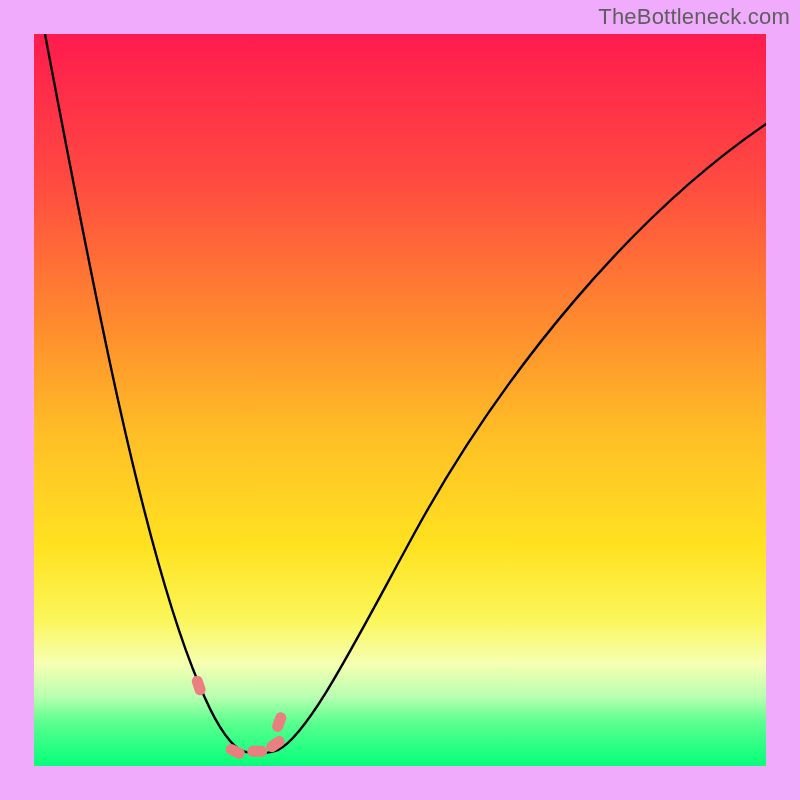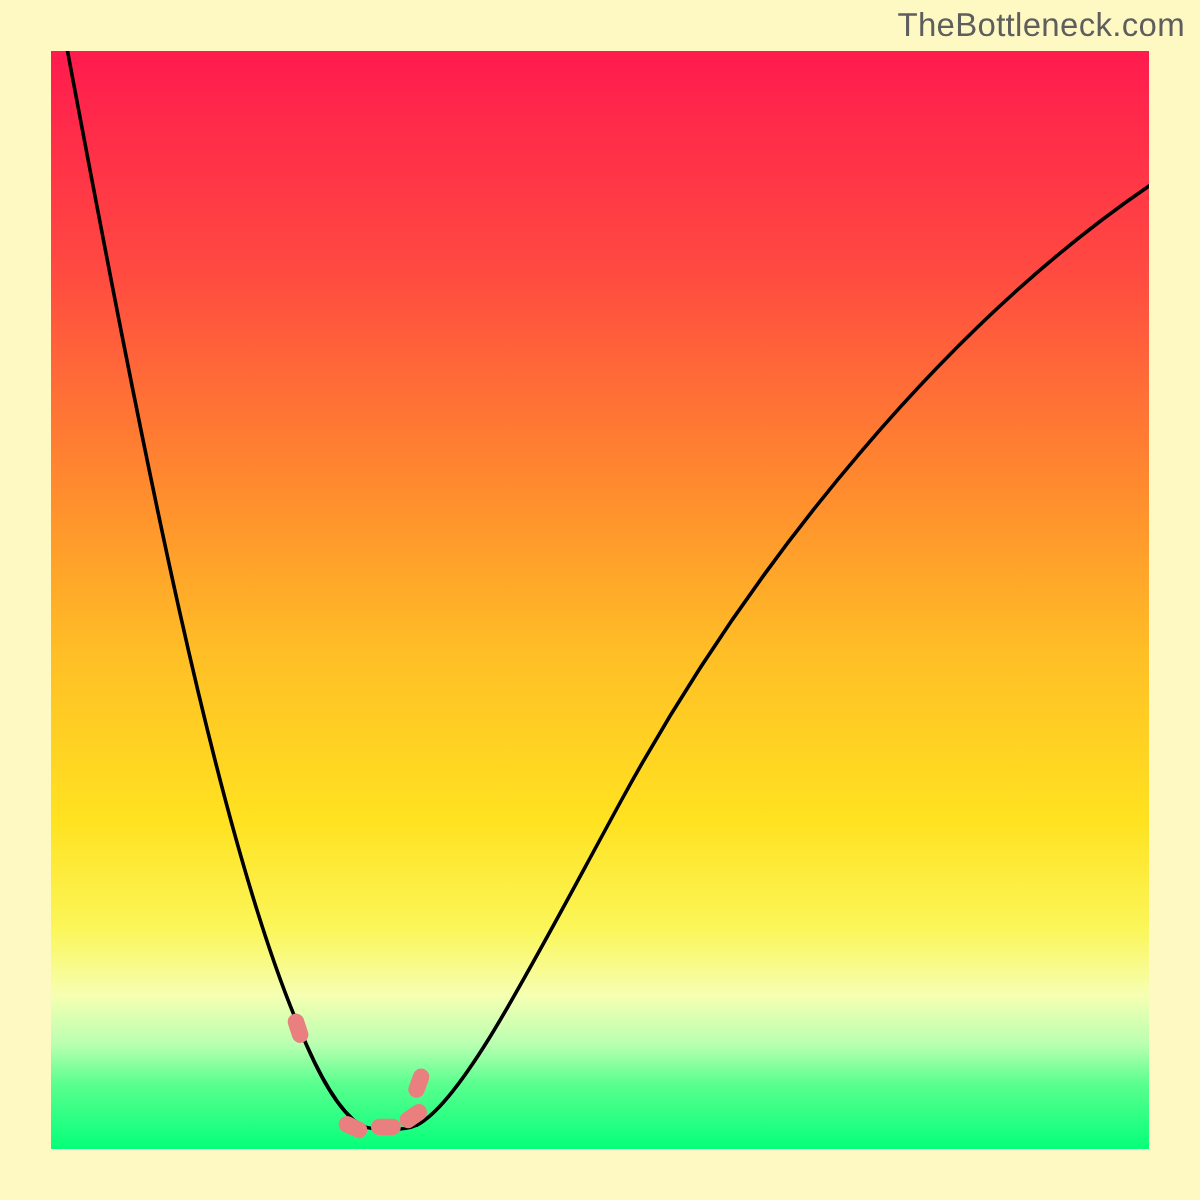--- a/index.html
+++ b/index.html
@@ -6,21 +6,21 @@
     margin: 0;
     padding: 0;
     width: 800px;
     height: 800px;
     overflow: hidden;
     font-family: Arial, Helvetica, sans-serif;
   }
   .outer {
     width: 800px;
     height: 800px;
-    background: #fef9c3;
+    background: #f0abfc;
     position: relative;
   }
   .watermark {
     position: absolute;
     top: 4px;
     right: 10px;
     color: #5e5e5e;
     font-size: 22px;
     font-weight: 400;
     letter-spacing: 0.2px;

